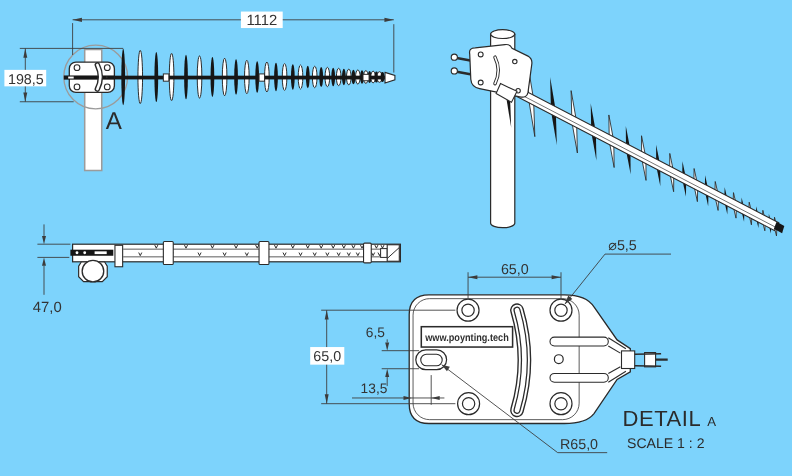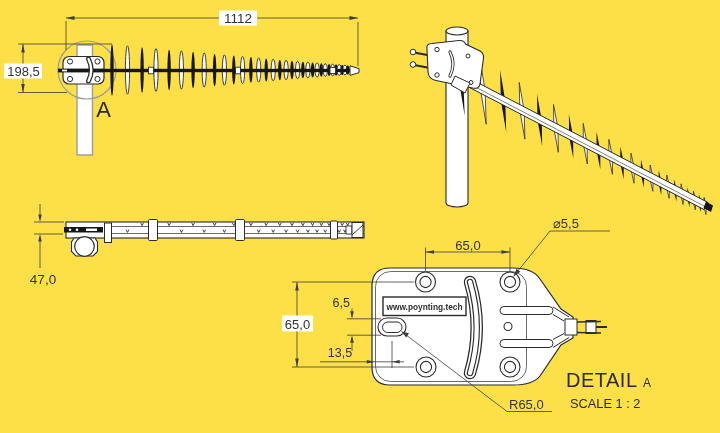--- a/index.html
+++ b/index.html
@@ -1,19 +1,19 @@
 <!DOCTYPE html>
 <html><head>
 <meta charset="utf-8">
 <style>
   html,body{margin:0;padding:0;background:#ffffff;}
   .sheet{
     position:relative;
     width:720px;height:433px;
-    background:#fde047;
+    background:#7dd3fc;
     font-family:"Liberation Sans", sans-serif;
     overflow:hidden;
   }
   svg text{
     font-family:"Liberation Sans", sans-serif;
     fill:#2f2f2f;
   }
   .dim-text{fill:#333333;}
   .title-text{fill:#2b2b2b;}
 </style>

